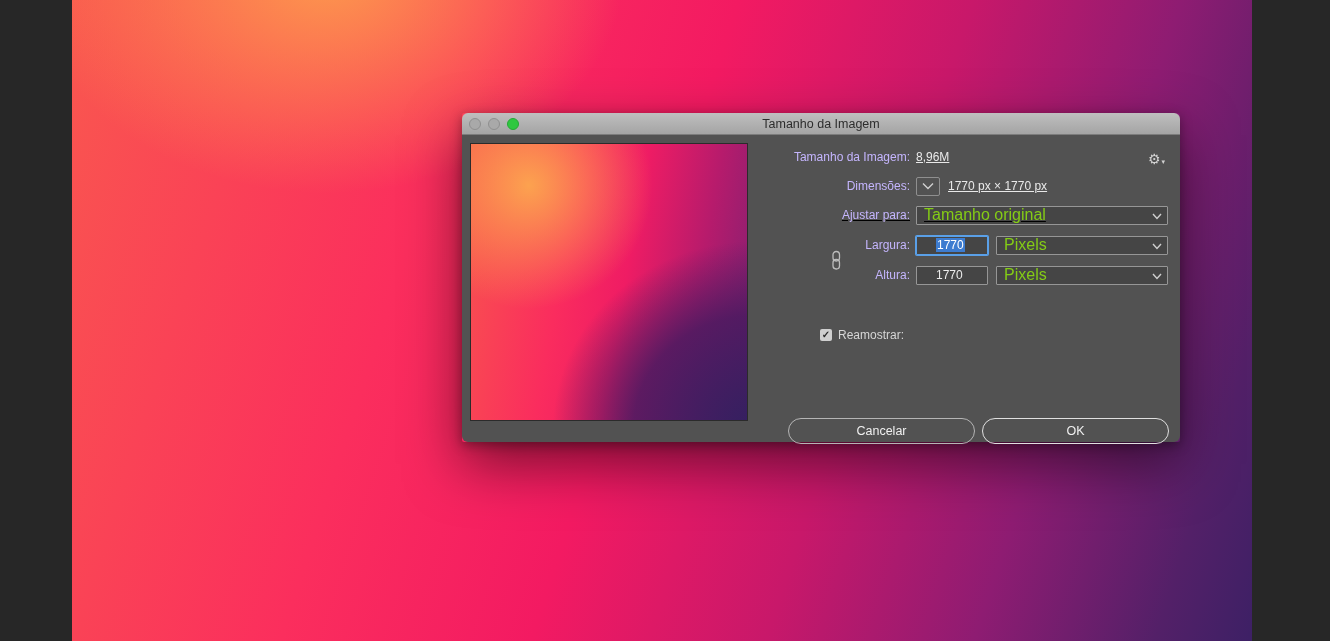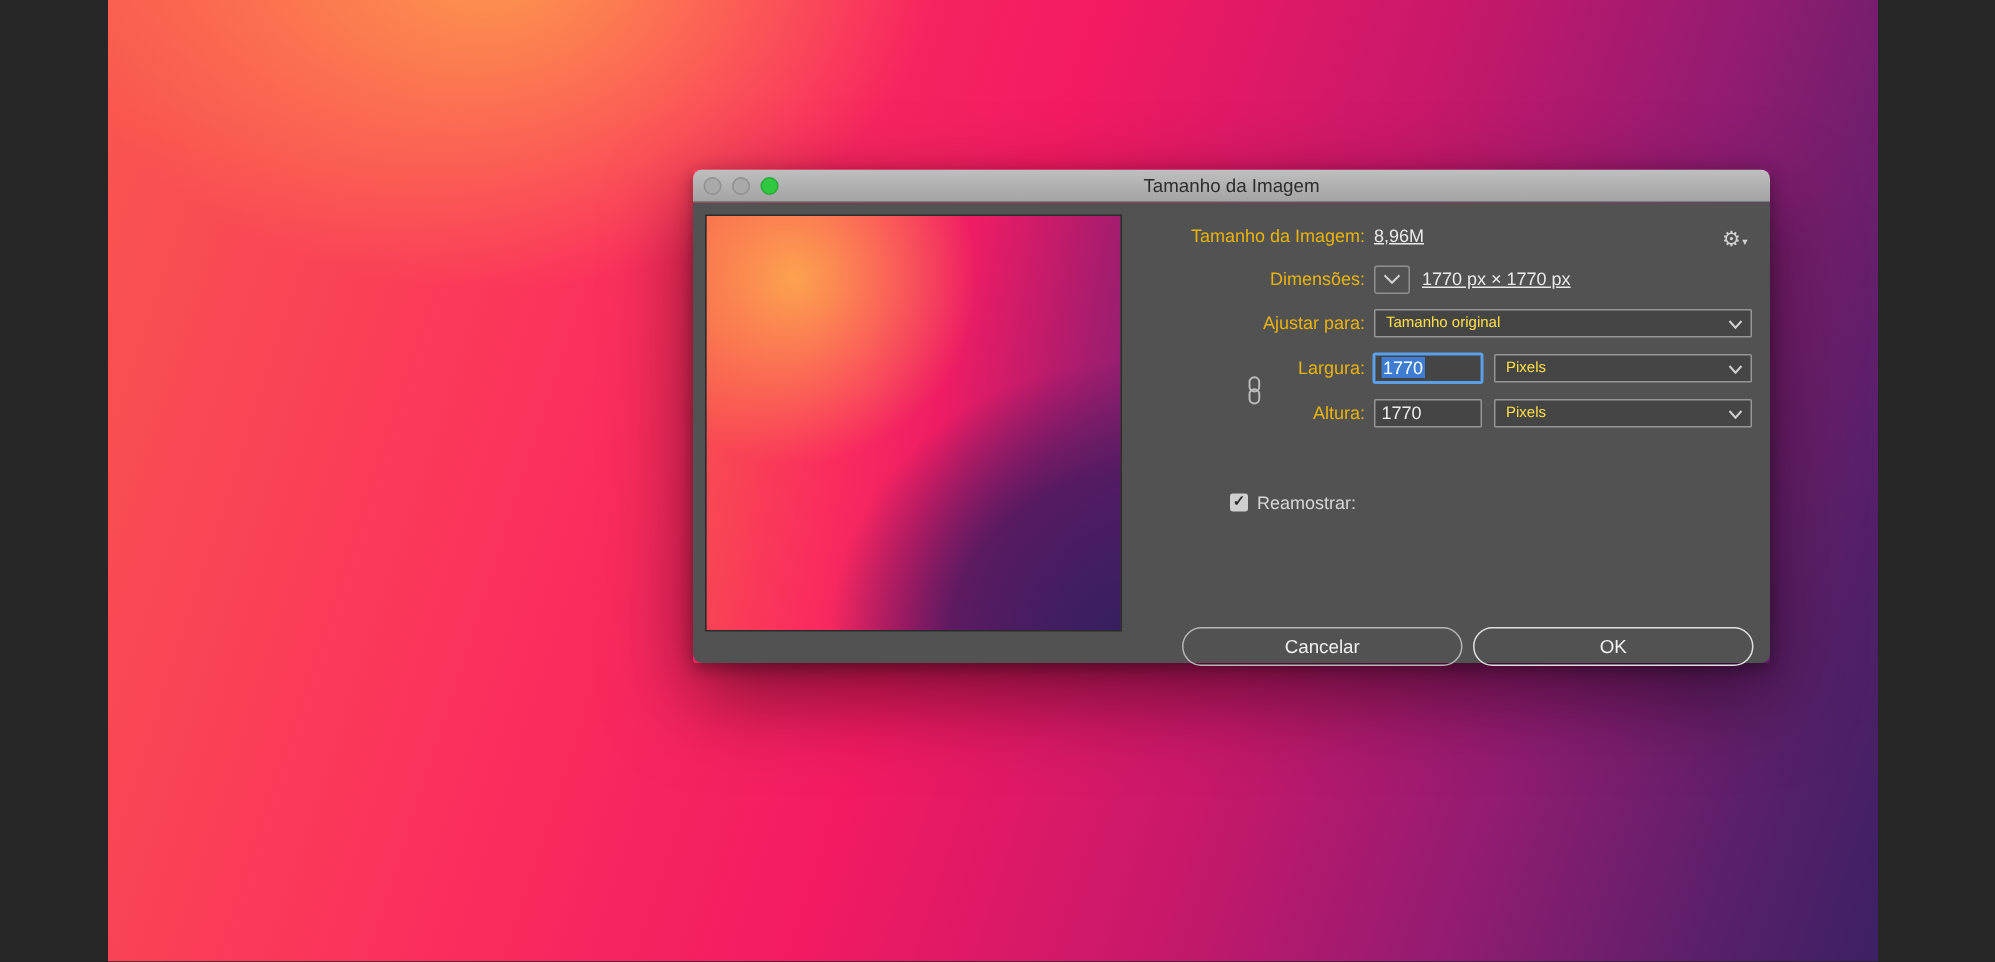--- a/index.html
+++ b/index.html
@@ -46,46 +46,46 @@
     border:1px solid #2b2b2b;
     background:
       radial-gradient(circle 130px at 21% 15%, #fca24f 0%, rgba(252,162,79,0) 95%),
       radial-gradient(ellipse 270px 250px at 103% 103%, #332060 0%, rgba(72,26,96,.85) 45%, rgba(120,24,105,0) 75%),
       linear-gradient(100deg, #f8544e 0%, #fa2c5e 35%, #ef1c64 55%, #b61b6c 78%, #7e2172 100%);
   }
 
   
   .row { position:absolute; left:300px; width:406px; height:20px;
          display:flex; align-items:center; }
-  .lbl { width:148px; text-align:right; font-size:12px; color:#eab308;
+  .lbl { width:148px; text-align:right; font-size:12px; color:#c4b5fd;
          flex:none; margin-right:6px; }
   .val { font-size:12px; color:#e9e9e9;text-decoration:underline; }
 
   .row-size   { top:12px; }
   .row-dims   { top:41px; }
-  .row-fit    { top:70px; }
+  .row-fit    { top:70px;text-decoration:underline; }
   .row-width  { top:100px; }
   .row-height { top:130px; }
   .row-res    { top:160px; }
   .row-resam  { top:190px; }
 
   
   .text-input {
     width:72px; height:19px; background:#454545; border:1px solid #969696;
     color:#ececec; font-size:12px; font-family:"Liberation Sans",sans-serif;
-    padding:0 4px; border-radius:1px; flex:none; display:flex; align-items:center;
+    padding:0 19px; border-radius:1px; flex:none; display:flex; align-items:center;
   }
   input.text-input { display:inline-block; line-height:17px; }
   .text-input.focused { border:1px solid #5aa0e8; box-shadow:0 0 0 1px #5aa0e8; }
   .sel-text { background:#3d7cd0; color:#ffffff; padding:0 1px; }
 
   .select {
     height:19px; background:#454545; border:1px solid #969696; border-radius:1px;
     display:flex; align-items:center; padding:0 18px 0 7px; position:relative;
-    font-size:10px; color:#fde047; flex:none;
+    font-size:16px; color:#84cc16; flex:none;
   }
   .select .chev { position:absolute; right:5px; top:6px; }
   .select.wide { width:252px; }
   .select.unit { width:172px; margin-left:8px; }
 
   .dim-chevron-btn {
     width:24px; height:19px; border:1px solid #8f8f8f; border-radius:2px;
     display:flex; align-items:center; justify-content:center; flex:none;
     background:transparent;
   }

